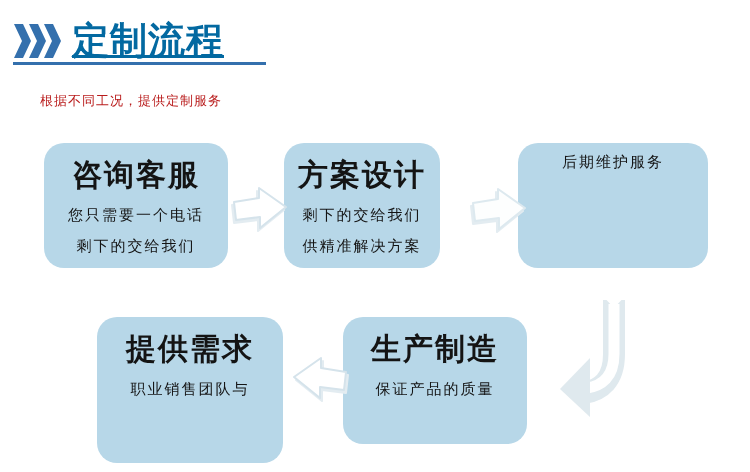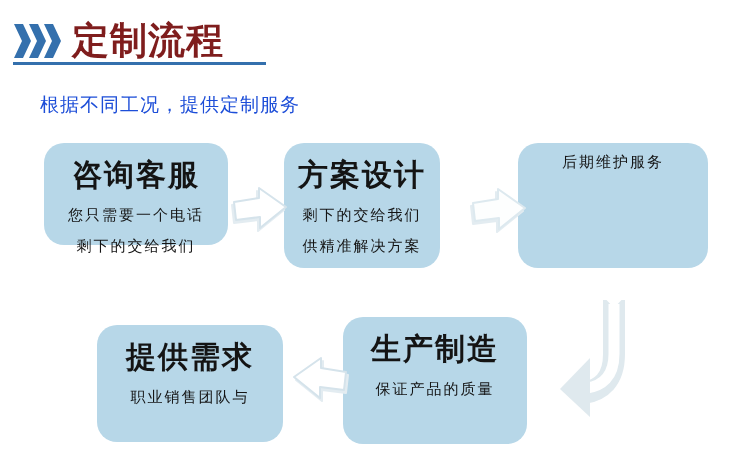--- a/index.html
+++ b/index.html
@@ -16,35 +16,36 @@
   .hdr-chevrons {
     position: absolute;
     left: 14px; top: 24px;
     width: 48px; height: 34px;
   }
   .page-title {
     position: absolute;
     left: 72px; top: 16px;
     font-size: 37px;
     font-weight: bold;
-    color: #7f1d1d;
+    color: #0369a1;
     letter-spacing: 1px;
     white-space: nowrap;
+    text-decoration: underline;
   }
   .hdr-underline {
     position: absolute;
     left: 13px; top: 62px;
     width: 253px; height: 3px;
     background: #3470ad;
   }
   .subtitle {
     position: absolute;
     left: 40px; top: 92px;
-    font-size: 19px;
-    color: #1d4ed8;
+    font-size: 13px;
+    color: #b91c1c;
     letter-spacing: 1px;
     white-space: nowrap;
   }
 
   
   .step-box {
     position: absolute;
     background: #b7d7e8;
     border-radius: 20px;
     text-align: center;
@@ -58,24 +59,24 @@
     line-height: 42px;
     font-family: "Liberation Sans", "DejaVu Sans", sans-serif;
   }
   .step-desc {
     margin-top: 3px;
     font-size: 15px;
     line-height: 31px;
     letter-spacing: 2px;
     font-family: Liberation Sans, sans-serif;
   }
-  #box-consult      { left: 44px;  top: 143px; width: 184px; height: 102px; }
+  #box-consult      { left: 44px;  top: 143px; width: 184px; height: 125px; }
   #box-design       { left: 284px; top: 143px; width: 156px; height: 125px; }
   #box-aftersales   { left: 518px; top: 143px; width: 190px; height: 125px; }
-  #box-requirements { left: 97px;  top: 317px; width: 186px; height: 117px; margin-top: 8px; }
+  #box-requirements { left: 97px;  top: 317px; width: 186px; height: 146px; }
   #box-production   { left: 343px; top: 317px; width: 184px; height: 127px; }
 
   
   .flow-arrow { position: absolute; }
   #arrow-1 { left: 232px; top: 185px; }
   #arrow-2 { left: 471px; top: 186px; }
   #arrow-3 { left: 554px; top: 294px; }
   #arrow-4 { left: 290px; top: 355px; transform: scaleX(-1); }
   .block-arrow { filter: drop-shadow(-2px 3px 0 #e3ecf1); }
 </style>

